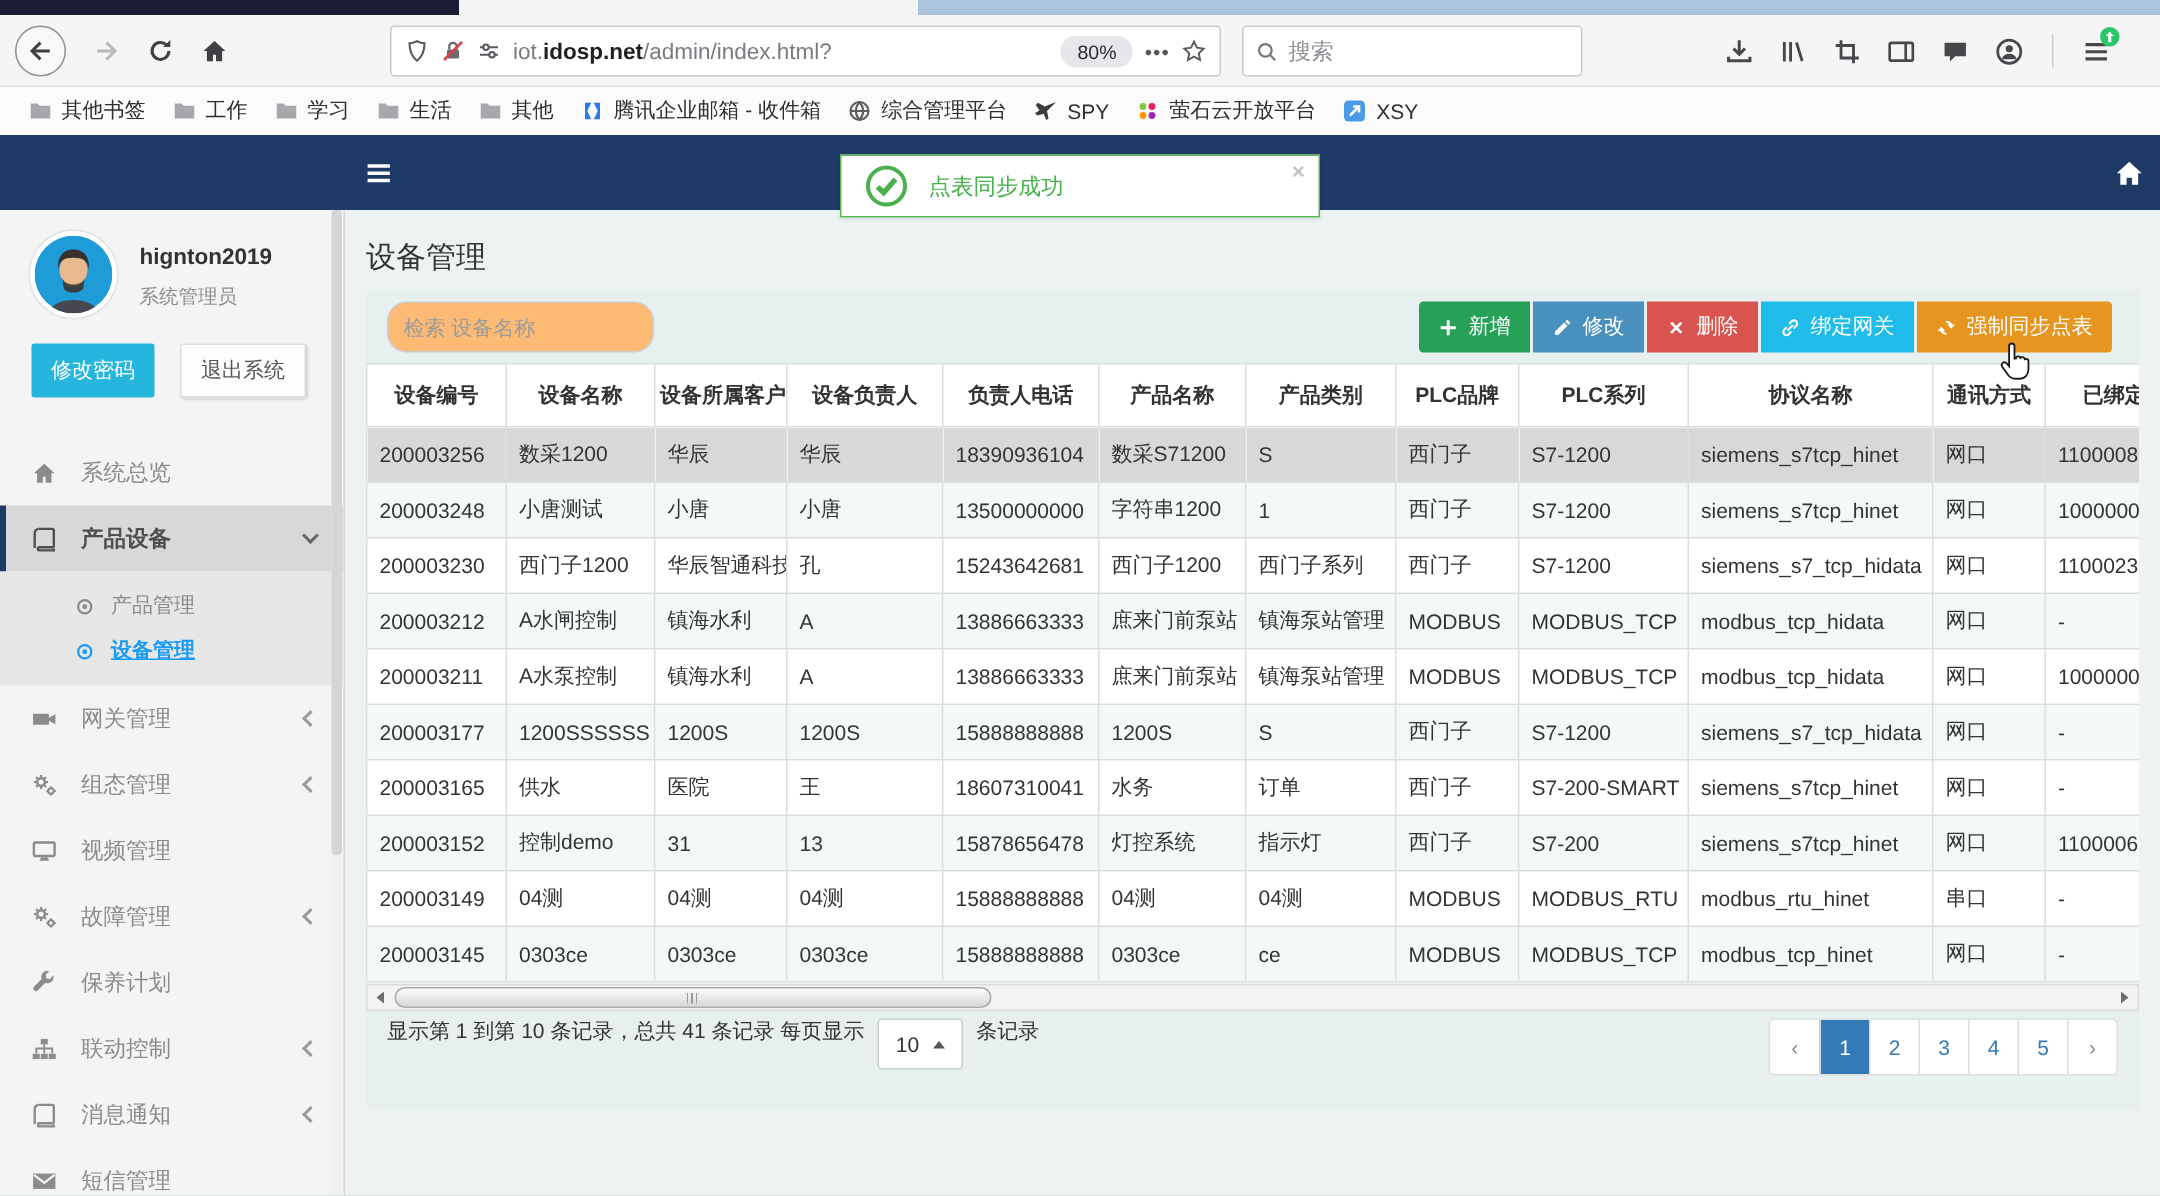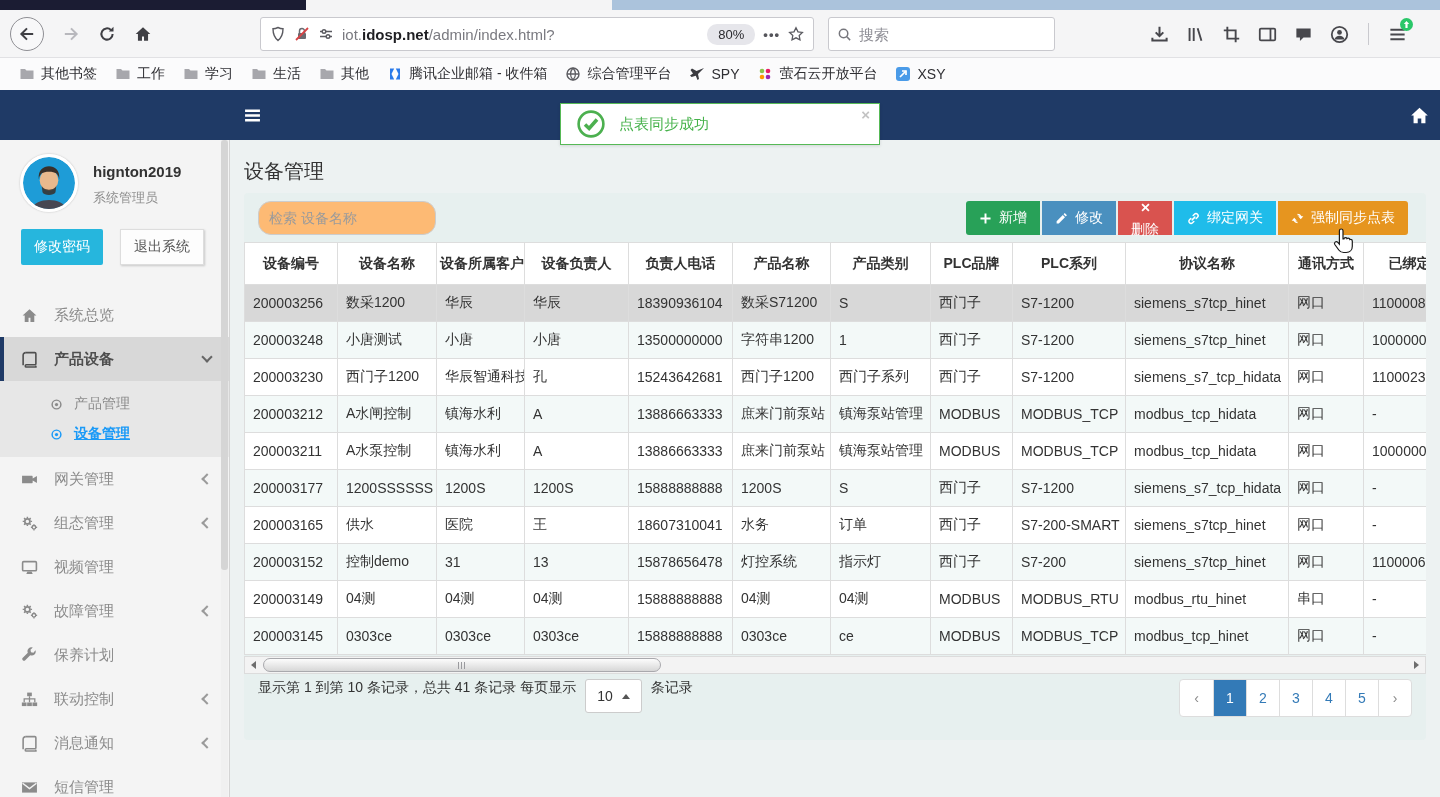--- a/index.html
+++ b/index.html
@@ -544,21 +544,21 @@
               <span>新增</span>
             </button>
             <button class="act-btn" style="background: rgb(74, 144, 191);">
               <span class="icon">
                 <svg viewBox="0 0 16 16">
                   <path d="M2 11.3 9.6 3.7l2.7 2.7L4.7 14H2zM10.5 2.8 12 1.3 14.7 4l-1.5 1.5z" fill="currentColor"></path>
                 </svg>
               </span>
               <span>修改</span>
             </button>
-            <button class="act-btn" style="background: rgb(217, 83, 79); flex-direction: column;">
+            <button class="act-btn" style="background: rgb(217, 83, 79);">
               <span class="icon">
                 <svg viewBox="0 0 16 16">
                   <path d="M3 4.6 4.6 3 8 6.4 11.4 3 13 4.6 9.6 8l3.4 3.4-1.6 1.6L8 9.6 4.6 13 3 11.4 6.4 8z" fill="currentColor"></path>
                 </svg>
               </span>
               <span>删除</span>
             </button>
             <button class="act-btn" style="background: rgb(31, 188, 234);">
               <span class="icon">
                 <svg viewBox="0 0 16 16">

